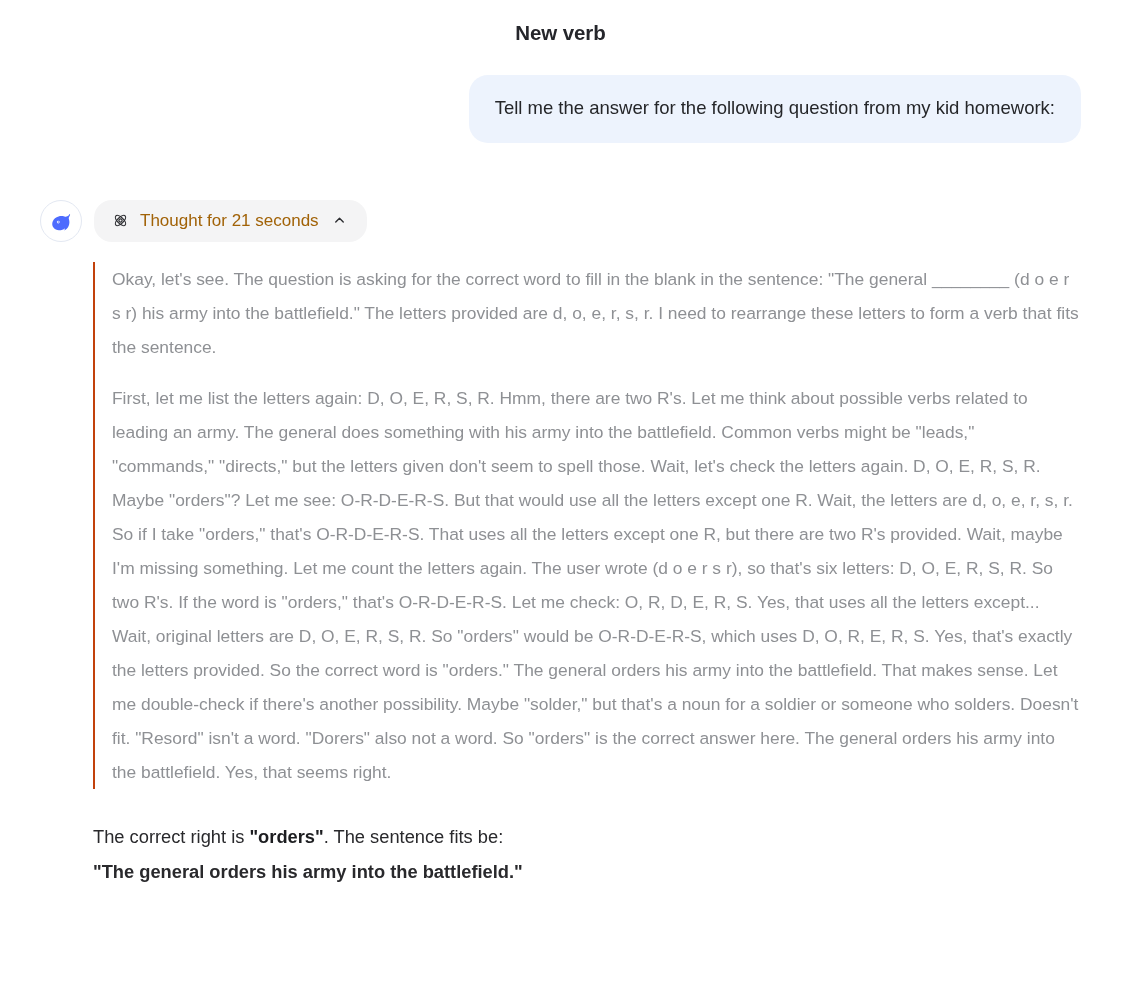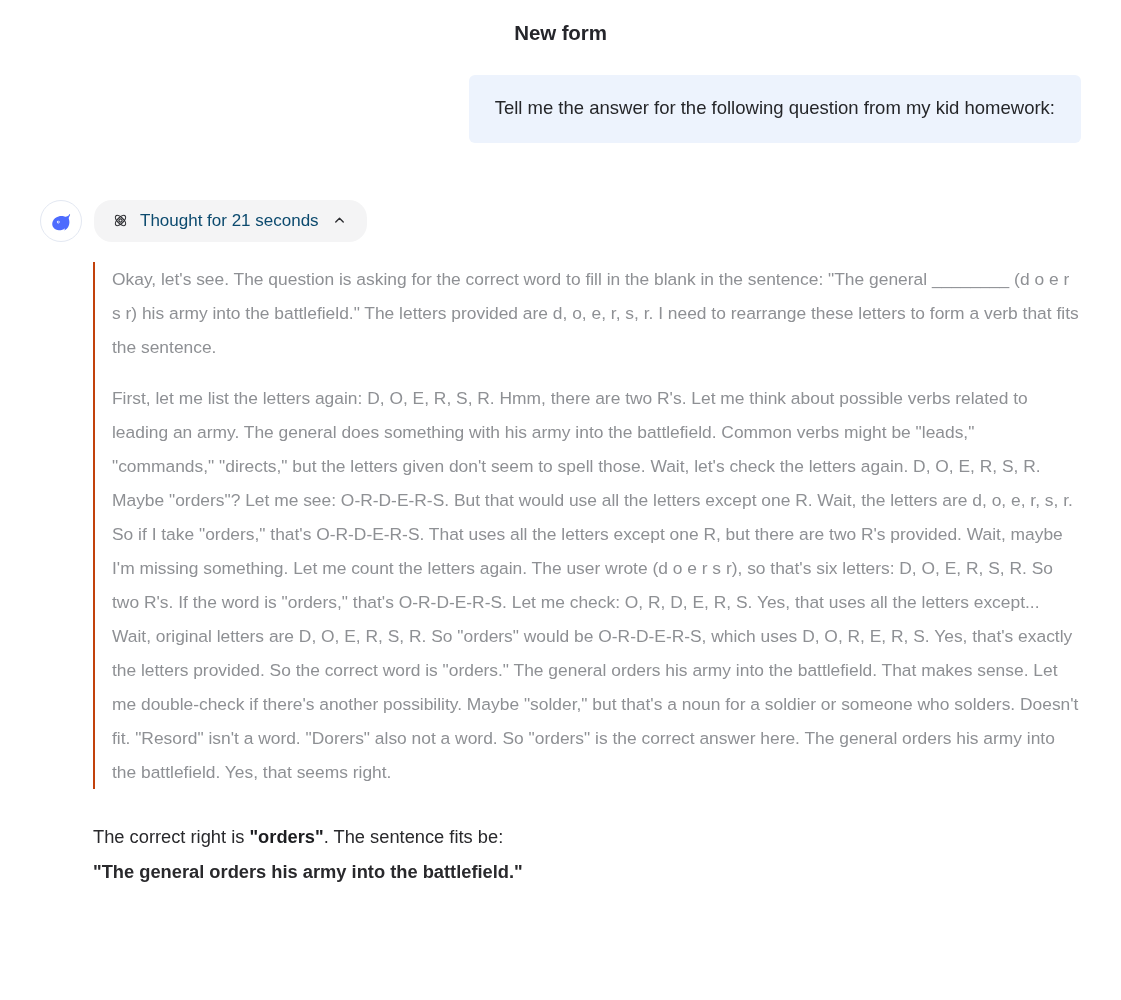--- a/index.html
+++ b/index.html
@@ -45,21 +45,21 @@
   }
 
   
   .user-row {
     display: flex;
     justify-content: flex-end;
     margin-top: 29px;
   }
   .user-bubble {
     background: #edf3fd;
-    border-radius: 6px;
+    border-radius: 19px;
     padding: 20px 26px 22px 26px;
     max-width: 706px;
     font-size: 18.5px;
     line-height: 1.42;
     color: #252629;
   }
   .user-bubble p {
     margin: 0;
   }
   .user-bubble p + p {
@@ -100,21 +100,21 @@
     border: none;
     border-radius: 18px;
     height: 42px;
     padding: 0 20px 0 18px;
     cursor: pointer;
     font-family: "Liberation Sans", sans-serif;
   }
   .chip-icon { display: inline-flex; color: #2b2c30; }
   .chip-label {
     font-size: 17px;
-    color: #0c4a6e;
+    color: #a16207;
     line-height: 1;
     text-align: right;
   }
   .chip-chevron { display: inline-flex; color: #2b2c30; margin-left: 2px; }
 
   
   .thinking-body {
     margin-top: 20px;
     margin-left: 53px;
     padding-left: 17px;
@@ -146,21 +146,21 @@
   .final-answer p + p { margin-top: 7px; }
   .final-answer strong { font-weight: bold; color: #1c1d20; }
   .answer-sentence { font-weight: bold; color: #1c1d20; }
 </style>
 </head>
 <body>
 
 <div class="chat-window">
 
   <div class="chat-header">
-    <div class="chat-title">New form</div>
+    <div class="chat-title">New verb</div>
   </div>
 
   <div class="conversation">
 
     <div class="user-row">
       <div class="user-bubble">
         <p>Tell me the answer for the following question from my kid homework:</p>
       </div>
     </div>
 

